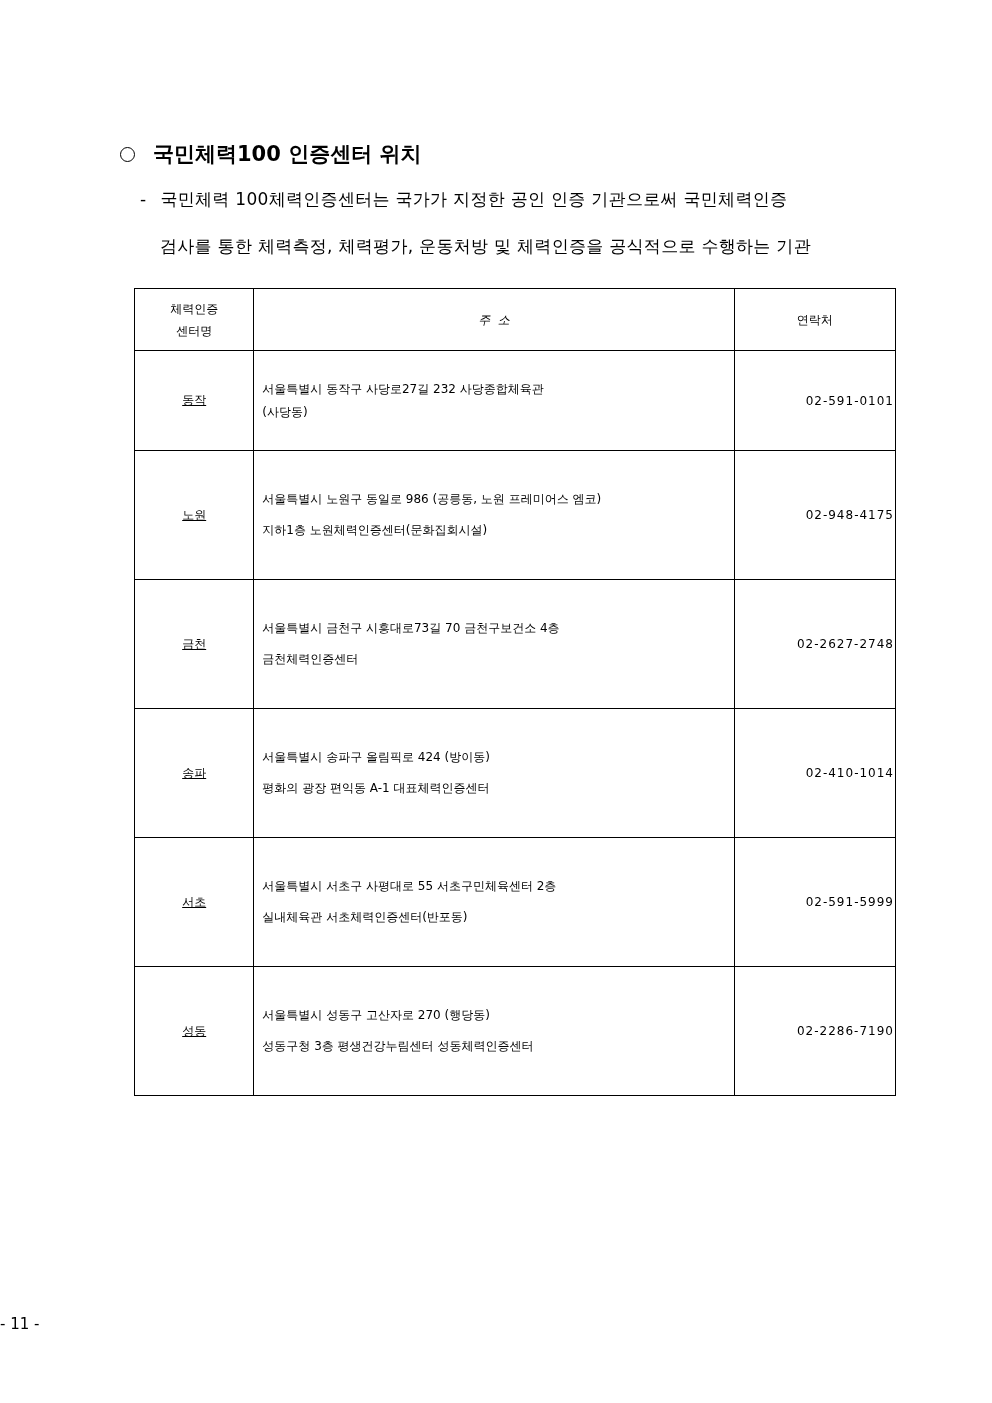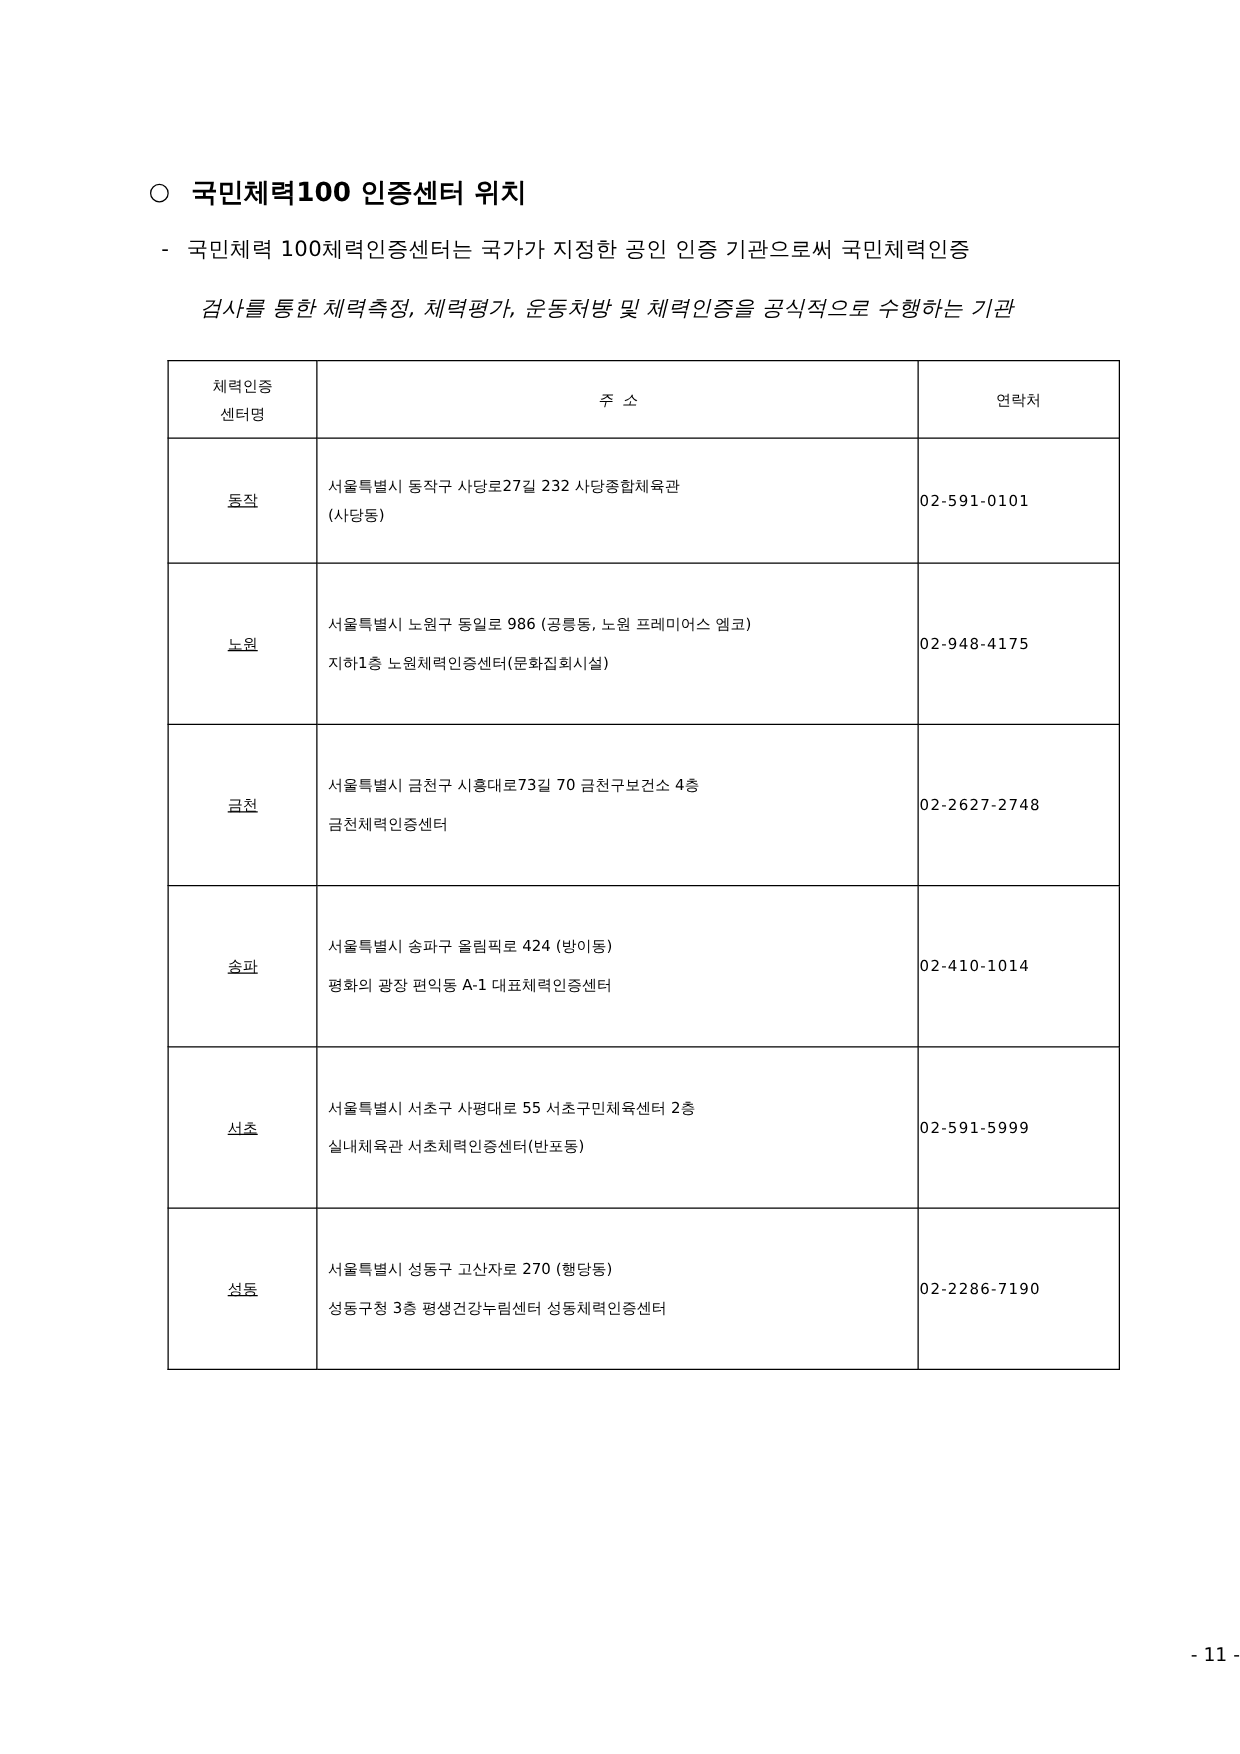--- a/index.html
+++ b/index.html
@@ -11,44 +11,44 @@
     .heading {
       position: absolute; left: 120px; top: 140px;
       font-size: 21px; font-weight: bold; letter-spacing: 0px;
       display: flex; align-items: center;
     }
     .heading .bullet {
       display: inline-block; width: 13px; height: 13px; border: 1.5px solid #000;
       border-radius: 50%; margin-right: 18px;
     }
     .desc {
-      position: absolute; left: 129px; width: 760px;
+      position: absolute; left: 140px; width: 760px;
       font-size: 17px; letter-spacing: 0.3px; white-space: nowrap;
     }
     .desc.l1 { top: 188px; }
-    .desc.l2 { top: 235px; left: 160px; font-style: italic; }
+    .desc.l2 { top: 235px; left: 160px; }
     .desc .dash { margin-right: 14px; }
     table {
       position: absolute; left: 134px; top: 288px;
       border-collapse: collapse; width: 762px;
       font-size: 12px;
     }
     td, th { border: 1.3px solid #000; font-weight: normal; }
     th { height: 59px; text-align: center; line-height: 22px; }
     th.c1 { width: 117px; }
     th.c2 { width: 480px; font-style: italic; }
     th.c3 { width: 159px; }
     td.name { text-align: center; text-decoration: underline; }
-    td.phone { text-align: left; letter-spacing: 1px; }
+    td.phone { text-align: right; letter-spacing: 1px; }
     td.addr { padding: 20px 8px; line-height: 31px; }
     tr.first td.addr { line-height: 23px; }
     tr.first td { height: 59px; }
     tr.row td { height: 88px; }
     .footer {
-      position: absolute; top: 1315px; left: 0; width: 992px; text-align: right;
+      position: absolute; top: 1315px; left: 0; width: 992px; text-align: left;
       font-size: 15px;
     }
   </style>
 </head>
 <body>
 
 <div class="heading">
   <span class="bullet"></span>
   <span>국민체력100 인증센터 위치</span>
 </div>

